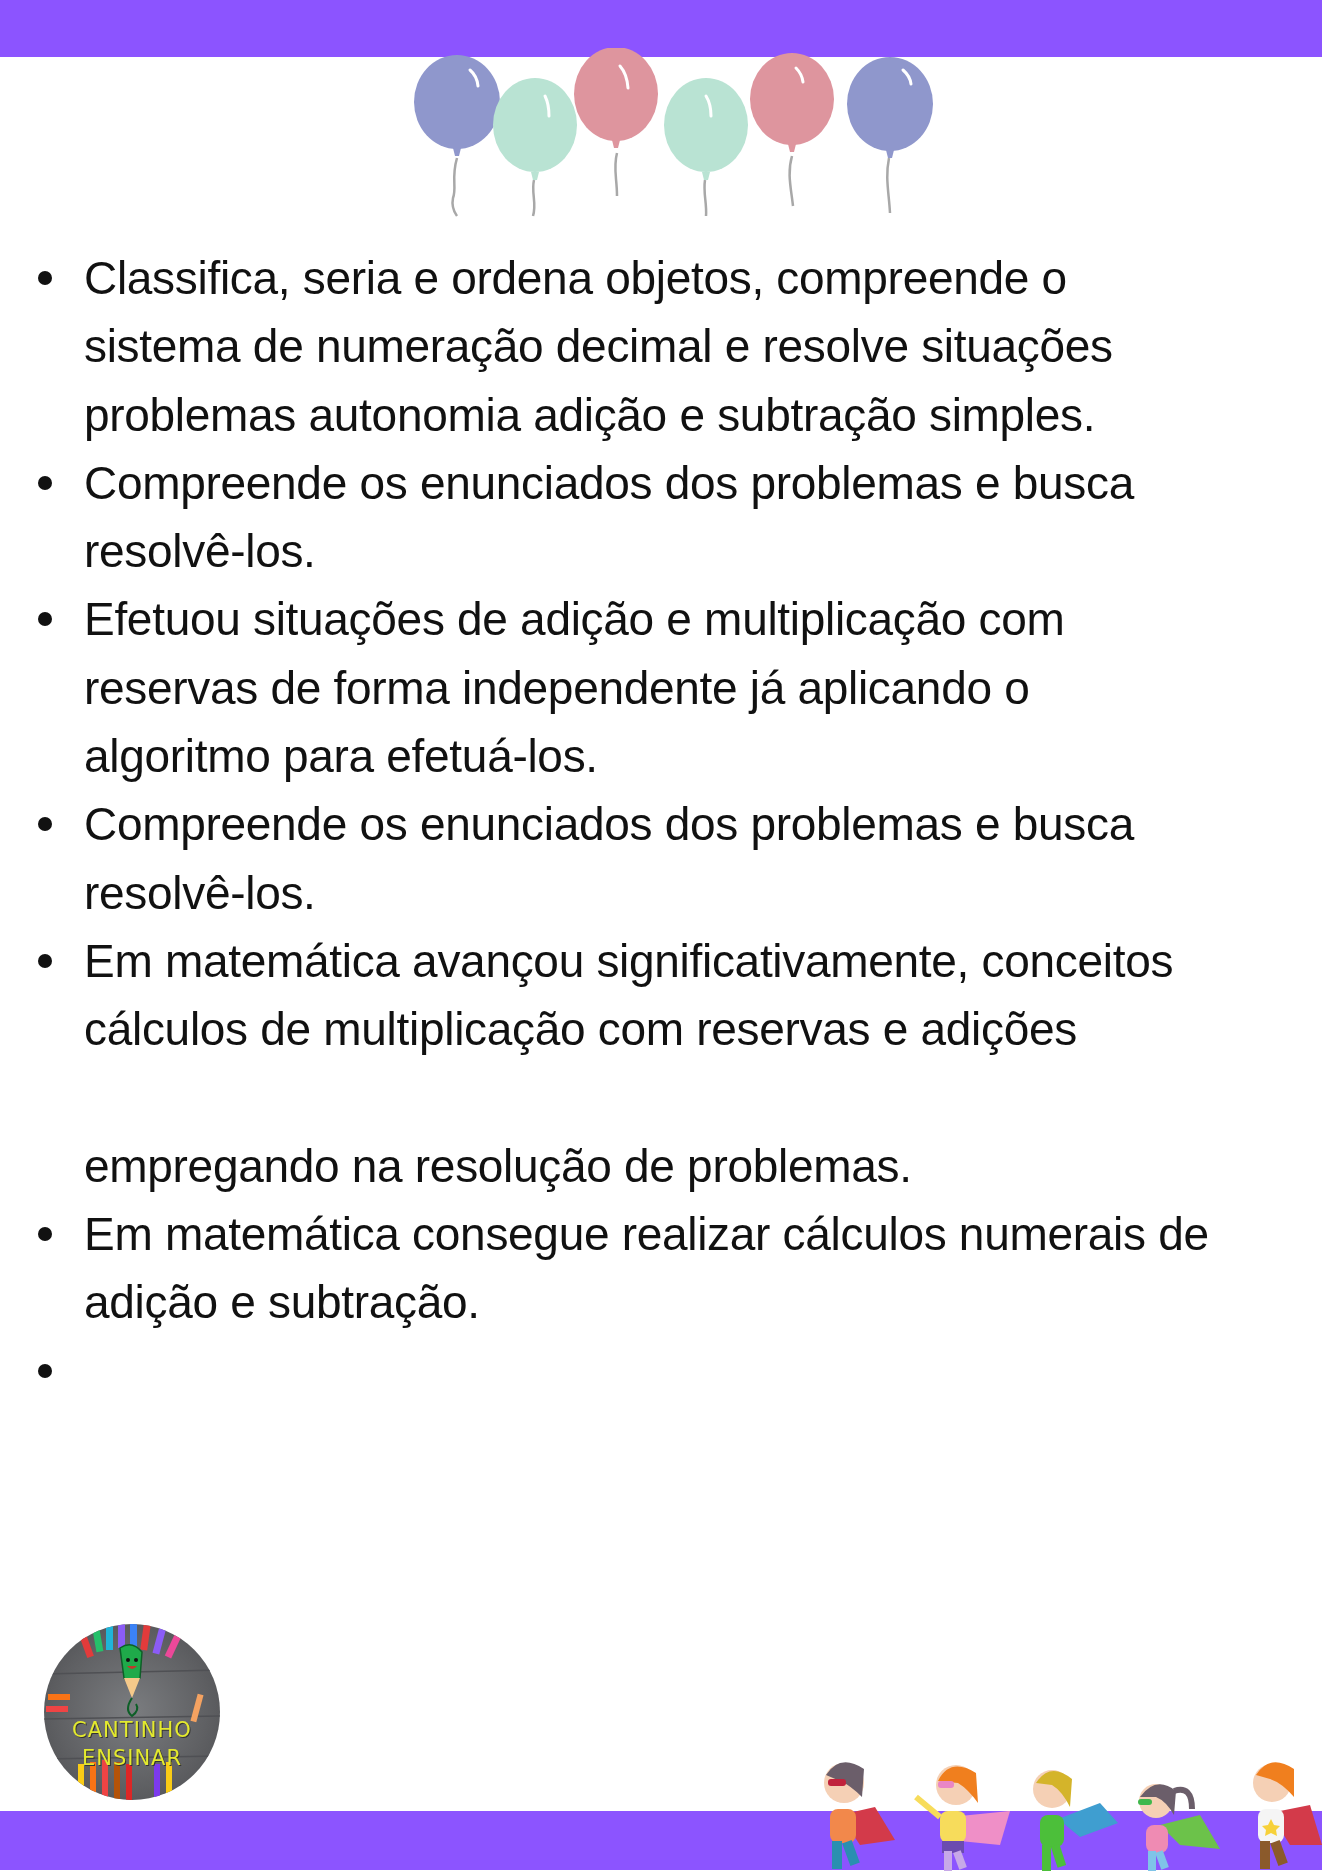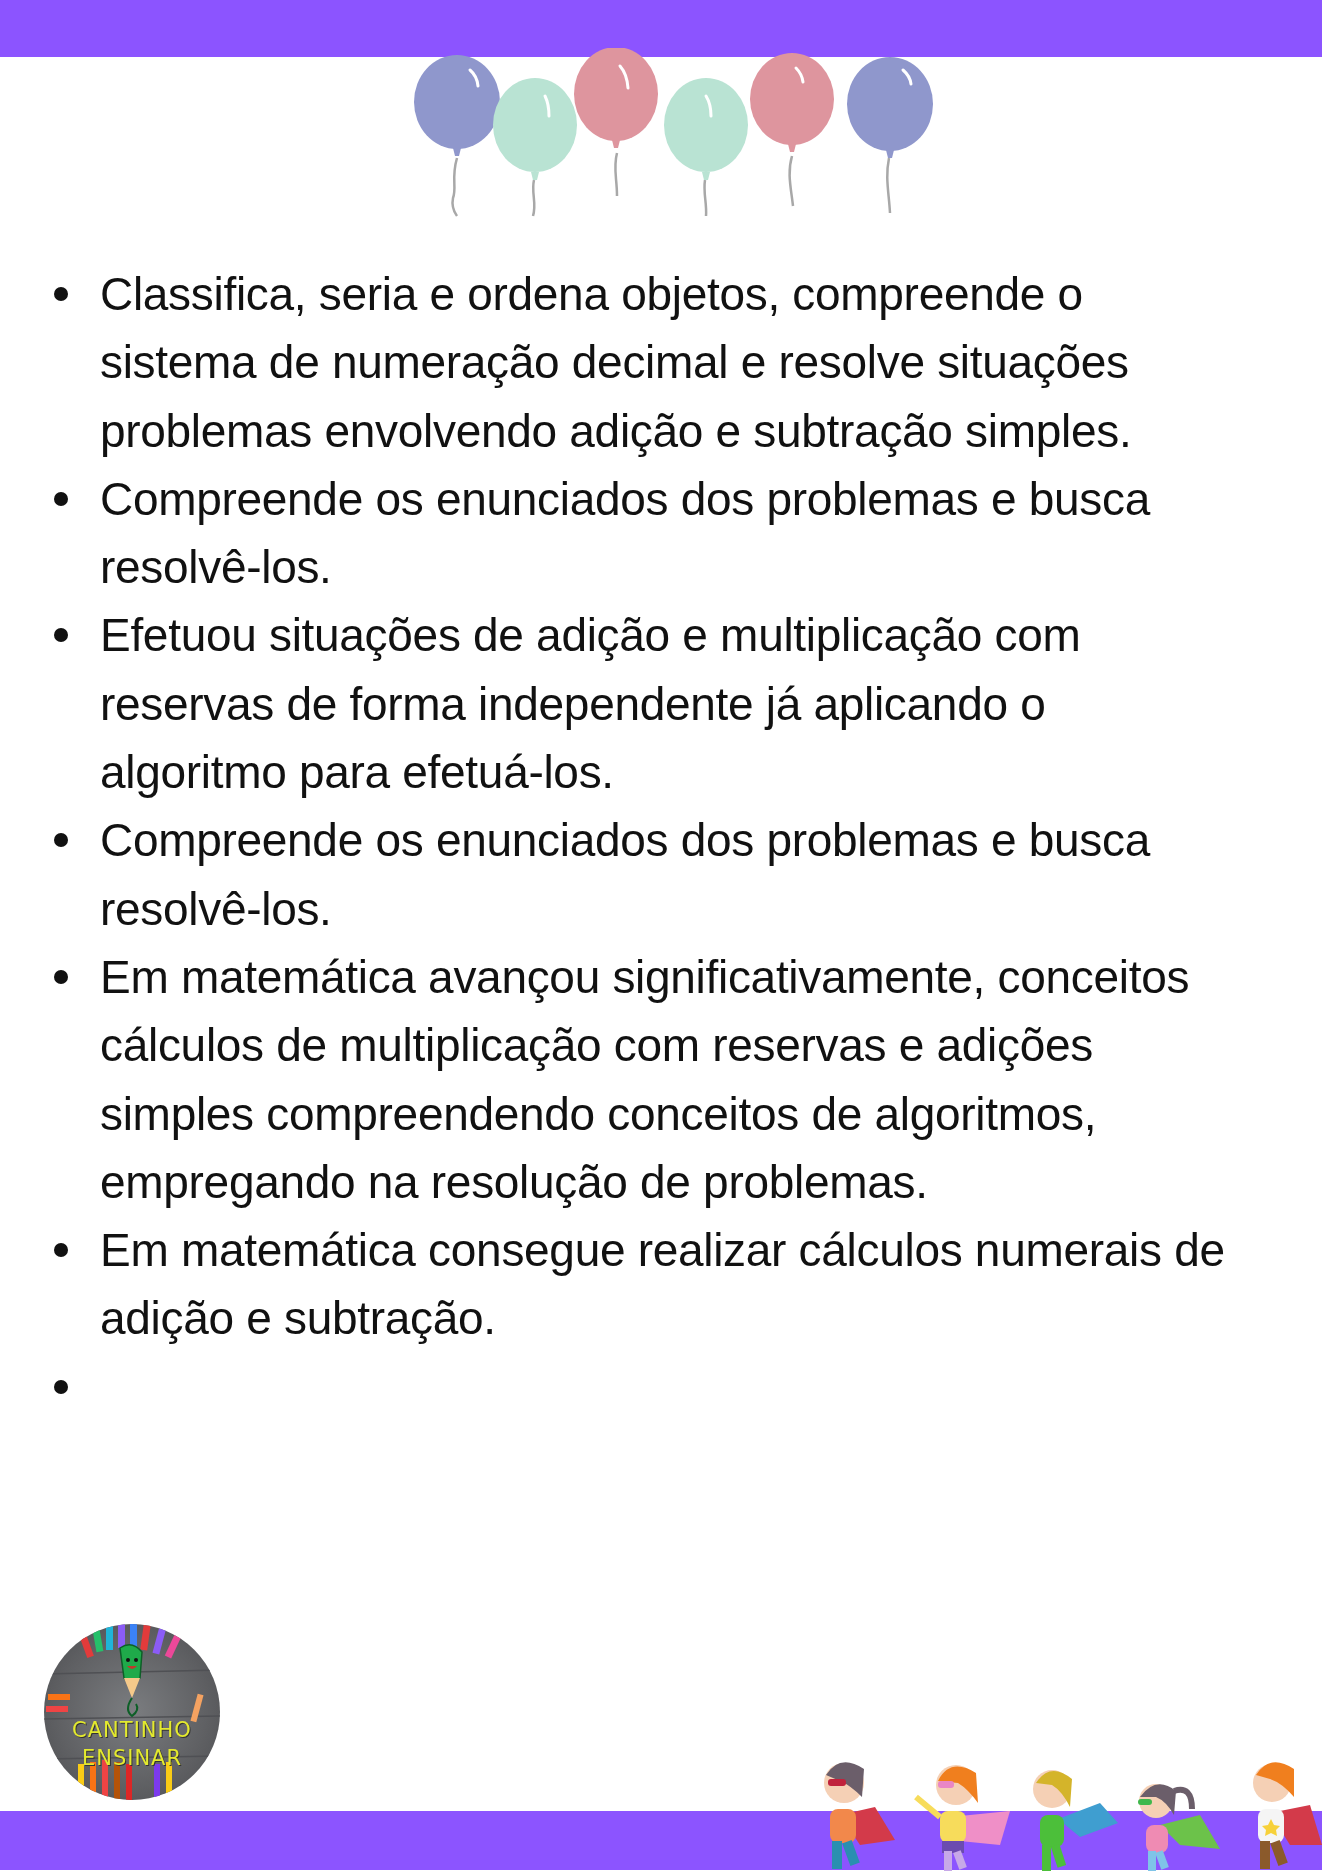--- a/index.html
+++ b/index.html
@@ -31,21 +31,21 @@
       left: 395px; top: 48px;
       width: 540px; height: 170px;
     }
     .content {
       position: absolute;
       left: 36px; top: 244px;
       width: 1280px;
     }
     ul.bullets {
       list-style: none;
-      margin: 16px;
+      margin: 0;
       padding: 0;
     }
     ul.bullets li {
       position: relative;
       padding-left: 48px;
       font-size: 46px;
       line-height: 68.3px;
       color: #111111;
       font-weight: 300;
       letter-spacing: -0.3px;
@@ -121,21 +121,21 @@
     <path d="M508 22 Q 515 28 516 36"></path>
   </g>
 </svg>
 
 <div class="content">
   <ul class="bullets">
     <li>
       <span class="bullet-dot"></span>
       <span>Classifica, seria e ordena objetos, compreende o</span><br>
       <span>sistema de numeração decimal e resolve situações</span><br>
-      <span>problemas envolvendo adição e subtração simples.</span>
+      <span>problemas autonomia adição e subtração simples.</span>
     </li>
     <li>
       <span class="bullet-dot"></span>
       <span>Compreende os enunciados dos problemas e busca</span><br>
       <span>resolvê-los.</span>
     </li>
     <li>
       <span class="bullet-dot"></span>
       <span>Efetuou situações de adição e multiplicação com</span><br>
       <span>reservas de forma independente já aplicando o</span><br>
@@ -143,21 +143,21 @@
     </li>
     <li>
       <span class="bullet-dot"></span>
       <span>Compreende os enunciados dos problemas e busca</span><br>
       <span>resolvê-los.</span>
     </li>
     <li>
       <span class="bullet-dot"></span>
       <span>Em matemática avançou significativamente, conceitos</span><br>
       <span>cálculos de multiplicação com reservas e adições</span><br>
-      <span>simples compreendendo conceitos de algoritmos,</span><br>
+      <br>
       <span>empregando na resolução de problemas.</span>
     </li>
     <li>
       <span class="bullet-dot"></span>
       <span>Em matemática consegue realizar cálculos numerais de</span><br>
       <span>adição e subtração.</span>
     </li>
     <li>
       <span class="bullet-dot"></span>
       <br>

